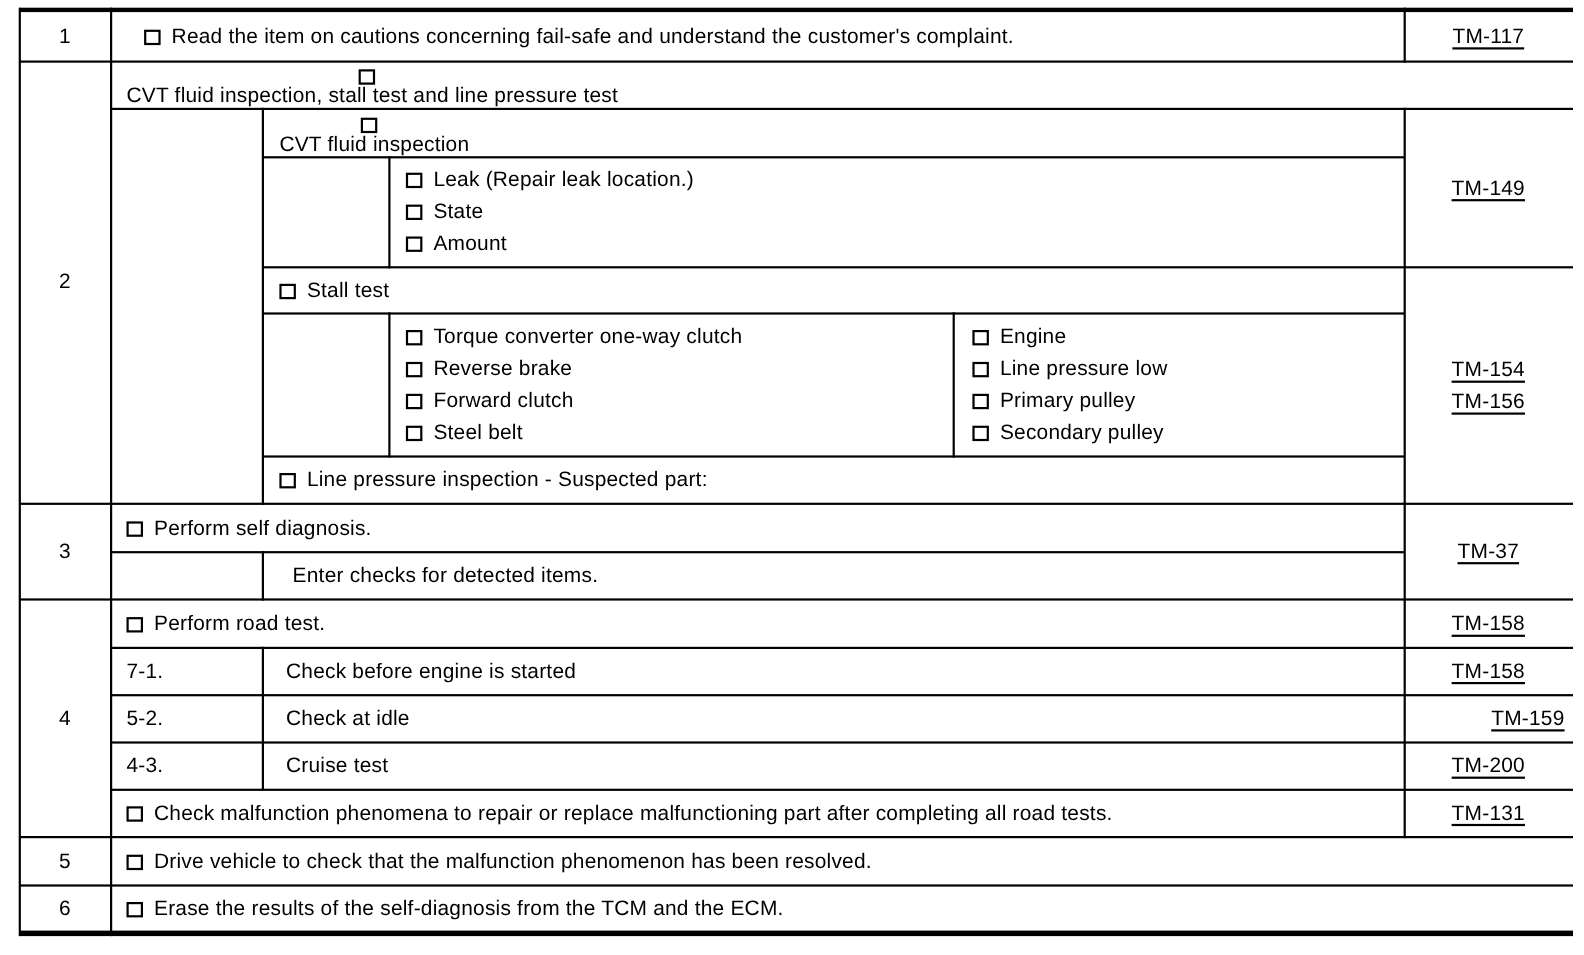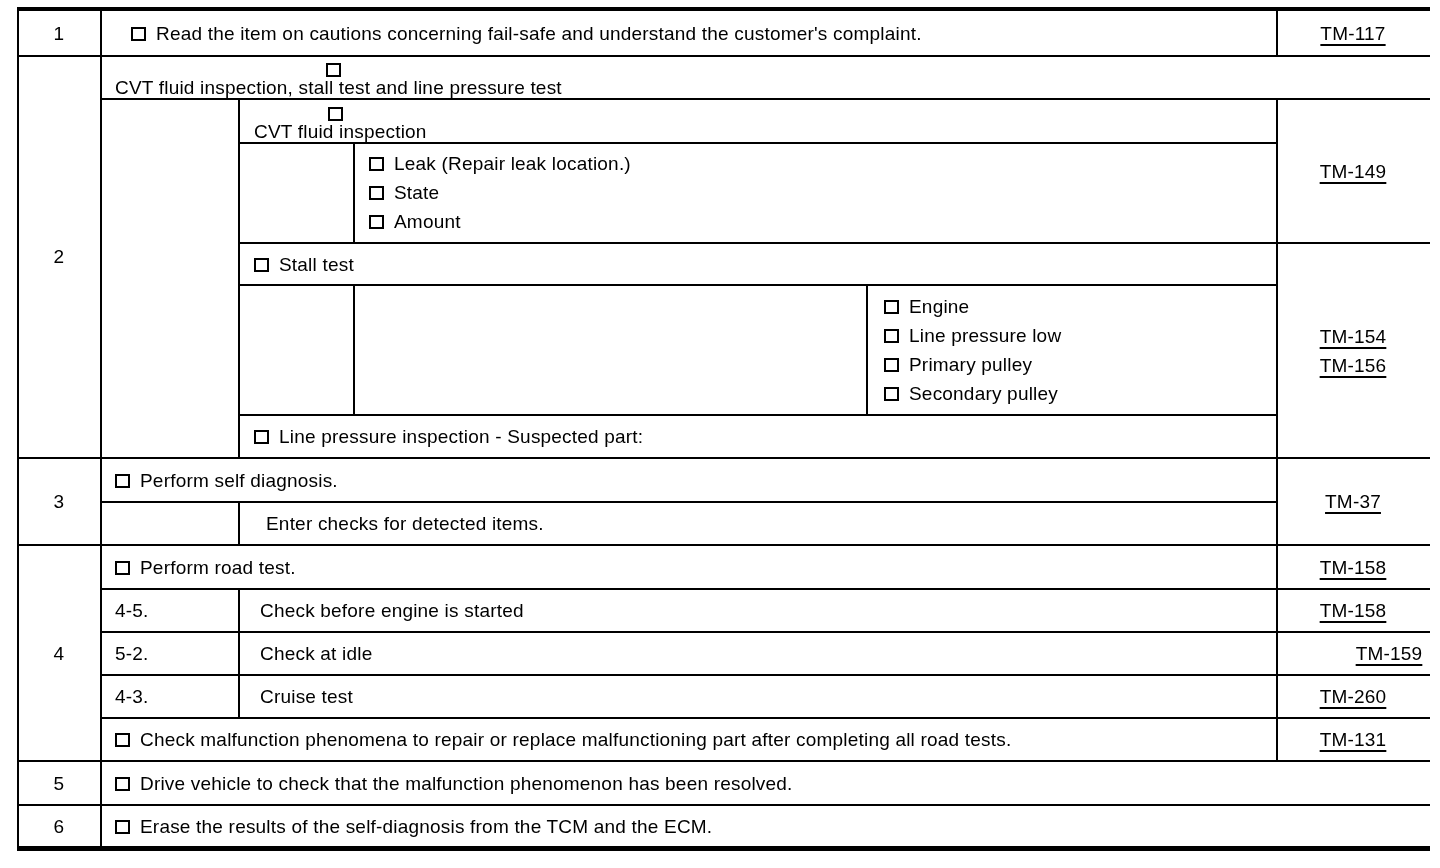--- a/index.html
+++ b/index.html
@@ -95,20 +95,38 @@
       <span class="cb"></span>
       <span>Amount</span>
     </div>
   </div>
 
   <div class="cbrow" style="left:254px;top:250px;">
     <span class="cb"></span>
     <span>Stall test</span>
   </div>
 
+  <div class="list" style="left:369px;top:292px;">
+    <div class="cbline">
+      <span class="cb"></span>
+      <span>Torque converter one-way clutch</span>
+    </div>
+    <div class="cbline">
+      <span class="cb"></span>
+      <span>Reverse brake</span>
+    </div>
+    <div class="cbline">
+      <span class="cb"></span>
+      <span>Forward clutch</span>
+    </div>
+    <div class="cbline">
+      <span class="cb"></span>
+      <span>Steel belt</span>
+    </div>
+  </div>
 
   <div class="list" style="left:884px;top:292px;">
     <div class="cbline">
       <span class="cb"></span>
       <span>Engine</span>
     </div>
     <div class="cbline">
       <span class="cb"></span>
       <span>Line pressure low</span>
     </div>
@@ -136,31 +154,31 @@
   </div>
   <div class="cell" style="left:266px;top:509px;">Enter checks for detected items.</div>
   <div class="tmlink" style="top:487px;">TM-37</div>
 
   <div class="cbrow" style="left:115px;top:553px;">
     <span class="cb"></span>
     <span>Perform road test.</span>
   </div>
   <div class="tmlink" style="top:553px;">TM-158</div>
 
-  <div class="cell" style="left:115px;top:596px;">4-5.</div>
+  <div class="cell" style="left:115px;top:596px;">7-1.</div>
   <div class="cell" style="left:260px;top:596px;">Check before engine is started</div>
   <div class="tmlink" style="top:596px;">TM-158</div>
 
   <div class="cell" style="left:115px;top:639px;">5-2.</div>
   <div class="cell" style="left:260px;top:639px;">Check at idle</div>
   <div class="tmlink" style="top:639px;padding-left:36px;">TM-159</div>
 
   <div class="cell" style="left:115px;top:682px;">4-3.</div>
   <div class="cell" style="left:260px;top:682px;">Cruise test</div>
-  <div class="tmlink" style="top:682px;">TM-260</div>
+  <div class="tmlink" style="top:682px;">TM-200</div>
 
   <div class="cbrow" style="left:115px;top:725px;">
     <span class="cb"></span>
     <span>Check malfunction phenomena to repair or replace malfunctioning part after completing all road tests.</span>
   </div>
   <div class="tmlink" style="top:725px;">TM-131</div>
 
   <div class="cbrow" style="left:115px;top:769px;">
     <span class="cb"></span>
     <span>Drive vehicle to check that the malfunction phenomenon has been resolved.</span>

